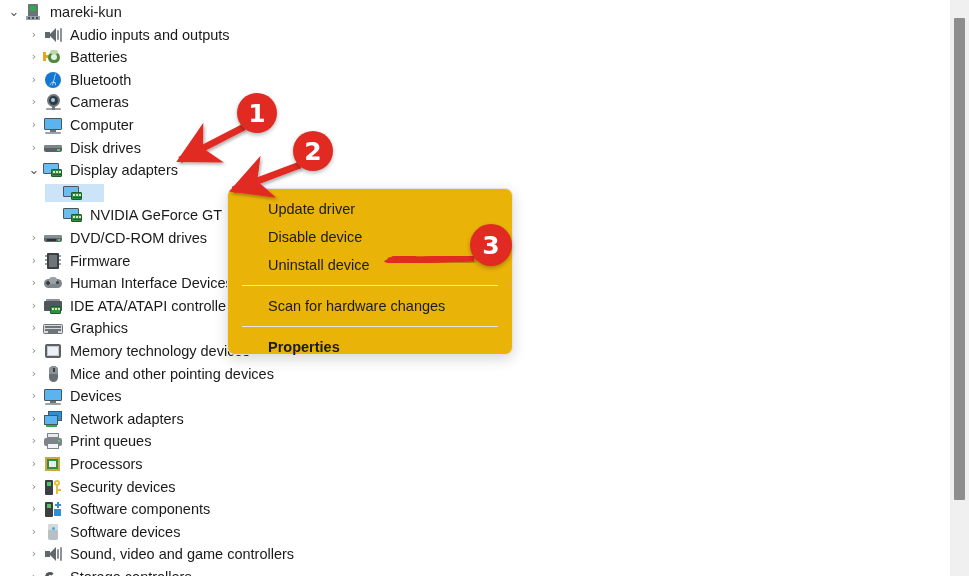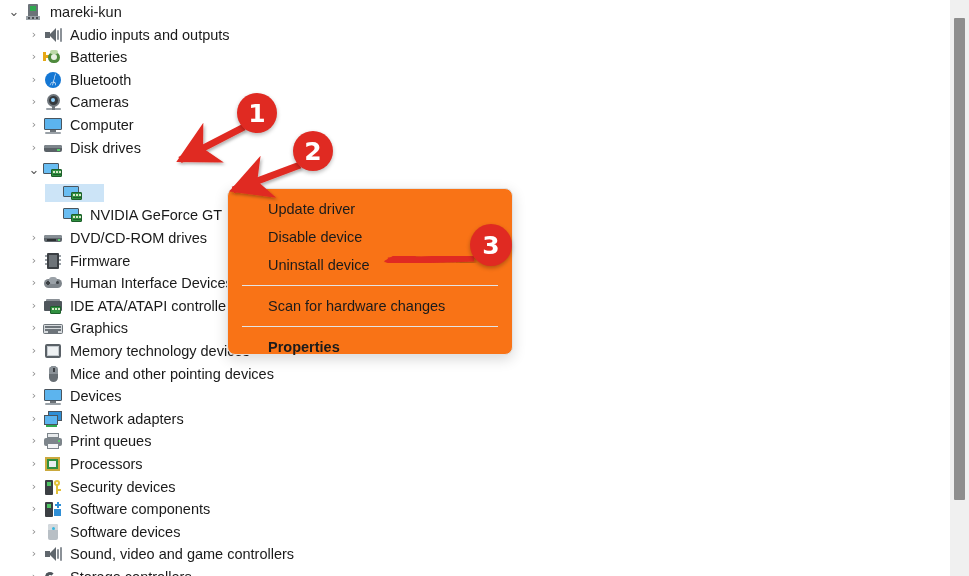--- a/index.html
+++ b/index.html
@@ -168,21 +168,21 @@
   .ic-swd .s1{left:5px;top:1px;width:10px;height:16px;background:#b8bfc5;border-radius:2px;}
   .ic-swd .s2{left:5px;top:1px;width:10px;height:6px;background:#d3d9dd;border-radius:2px 2px 0 0;}
   .ic-swd .s3{left:9px;top:4px;width:3px;height:3px;background:#36b6e0;border-radius:50%;}
 
   
   .ic-stor .c1{left:2px;top:4px;width:10px;height:10px;border:3px solid #4f565c;border-radius:50%;border-right-color:transparent;}
 
   
   #ctxmenu {
     position: absolute; left: 227px; top: 188px; width: 286px; height: 167px;
-    background: #f97316; border: 1px solid #e2e2e2; border-radius: 8px;
+    background: #eab308; border: 1px solid #e2e2e2; border-radius: 8px;
     box-shadow: 0 4px 14px rgba(0,0,0,0.16); z-index: 40; padding: 6px 0;
   }
   .mi {
     height: 28px; line-height: 28px; padding-left: 40px; font-size: 14.5px;
     color: #1b1b1b; cursor: default;
   }
   .mi.bold { font-weight: bold; }
   .msep { height: 1px; background: #e4e4e4; margin: 6px 14px; }
 
   
@@ -300,20 +300,21 @@
           <span class="chev open" style="font-size: 13px;">⌄</span>
           <span class="ico ic-disp">
             <i class="i m1"></i>
             <i class="i m2"></i>
             <i class="i c1"></i>
             <i class="i c2"></i>
             <i class="i c3"></i>
             <i class="i c4"></i>
             <i class="i c5"></i>
           </span>
+          <span class="lbl">Display adapters</span>
         </div>
       </div>
       <div class="row" style="top: 181.8px; left: 45px;">
         <div class="selwrap sel" style="padding-right: 14px;">
           <span class="chev"></span>
           <span class="ico ic-disp">
             <i class="i m1"></i>
             <i class="i m2"></i>
             <i class="i c1"></i>
             <i class="i c2"></i>

